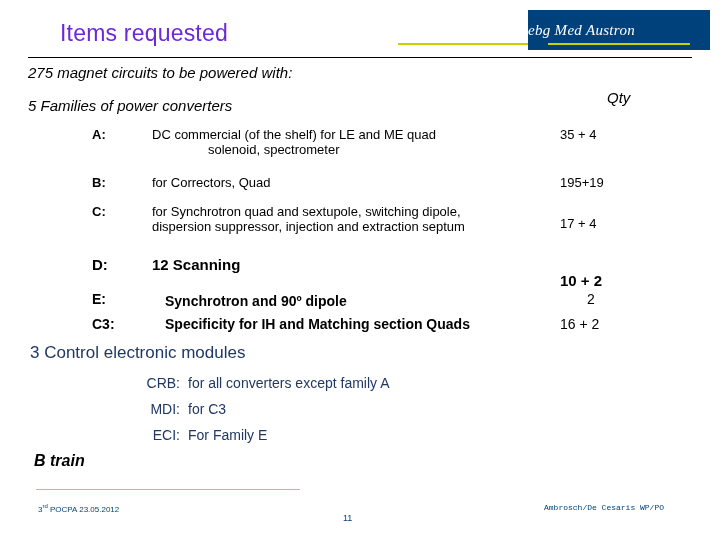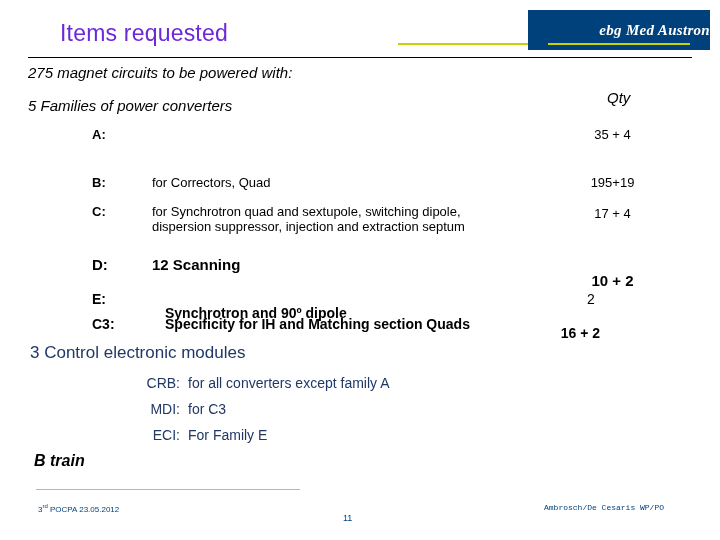--- a/index.html
+++ b/index.html
@@ -36,22 +36,21 @@
   }
   .logo-box {
     position: absolute;
     left: 528px;
     top: 10px;
     width: 182px;
     height: 40px;
     background: #00417B;
     display: flex;
     align-items: center;
-    justify-content: flex-end;
-    font-weight: bold;
+    justify-content: flex-start;
   }
   .logo-text {
     color: #ffffff;
     font-family: "Liberation Serif", serif;
     font-style: italic;
     font-size: 15px;
     letter-spacing: 0.3px;
   }
   .logo-underline {
     position: absolute;
@@ -102,60 +101,60 @@
   }
   .row .key {
     position: absolute;
     font-weight: bold;
   }
   .row .desc {
     position: absolute;
   }
   .row .qty {
     position: absolute;
-    text-align: center;
+    text-align: left;
   }
 
   
   .row-a { left: 0; top: 127px; width: 720px; height: 34px; }
   .row-a .key { left: 92px; top: 0; }
   .row-a .desc { left: 152px; top: 0; width: 420px; }
   .row-a .desc .line2 { display: block; text-indent: 56px; }
   .row-a .qty { left: 560px; top: 0; width: 105px; }
 
   
   .row-b { left: 0; top: 175px; width: 720px; }
   .row-b .key { left: 92px; top: 0; }
   .row-b .desc { left: 152px; top: 0; }
   .row-b .qty { left: 560px; top: 0; width: 105px; }
 
   
   .row-c { left: 0; top: 204px; width: 720px; }
   .row-c .key { left: 92px; top: 0; }
   .row-c .desc { left: 152px; top: 0; width: 444px; }
   .row-c .desc .line2 { display: block; }
-  .row-c .qty { left: 560px; top: 2px; width: 105px; }
+  .row-c .qty { left: 560px; top: 12px; width: 105px; }
 
   
   .row-d { left: 0; top: 256px; width: 720px; font-size: 15px; }
   .row-d .key { left: 92px; top: 0; font-weight: bold; }
   .row-d .desc { left: 152px; top: 0; font-weight: bold; }
   .row-d .qty { left: 560px; top: 16px; width: 105px; font-weight: bold; }
 
   
   .row-e { left: 0; top: 291px; width: 720px; font-size: 14px; }
   .row-e .key { left: 92px; top: 0; }
-  .row-e .desc { left: 165px; top: 14px; font-weight: bold; text-align: center; }
+  .row-e .desc { left: 165px; top: 2px; font-weight: bold; text-align: center; }
   .row-e .qty { left: 560px; top: 0; width: 62px; text-align: center; }
 
   
   .row-c3 { left: 0; top: 316px; width: 720px; font-size: 14px; }
   .row-c3 .key { left: 92px; top: 0; }
   .row-c3 .desc { left: 165px; top: 0; font-weight: bold; }
-  .row-c3 .qty { left: 528px; top: 0; width: 105px; font-weight: bold; margin-top: 9px; }
+  .row-c3 .qty { left: 560px; top: 0; width: 105px; font-weight: normal; }
 
   .section2 {
     position: absolute;
     left: 30px;
     top: 343px;
     font-size: 17px;
     color: #1F3864;
   }
 
   .ctrl-row {
@@ -231,20 +230,24 @@
 </div>
 <div class="logo-underline"></div>
 <div class="header-rule"></div>
 
 <div class="lead">275 magnet circuits to be powered with:</div>
 <div class="subhead">5 Families of power converters</div>
 <div class="qty-head">Qty</div>
 
 <div class="row row-a">
   <span class="key">A:</span>
+  <span class="desc">
+    <span>DC commercial (of the shelf) for LE and ME quad</span>
+    <span class="line2">solenoid, spectrometer</span>
+  </span>
   <span class="qty">35 + 4</span>
 </div>
 
 <div class="row row-b">
   <span class="key">B:</span>
   <span class="desc">for Correctors, Quad</span>
   <span class="qty">195+19</span>
 </div>
 
 <div class="row row-c">

